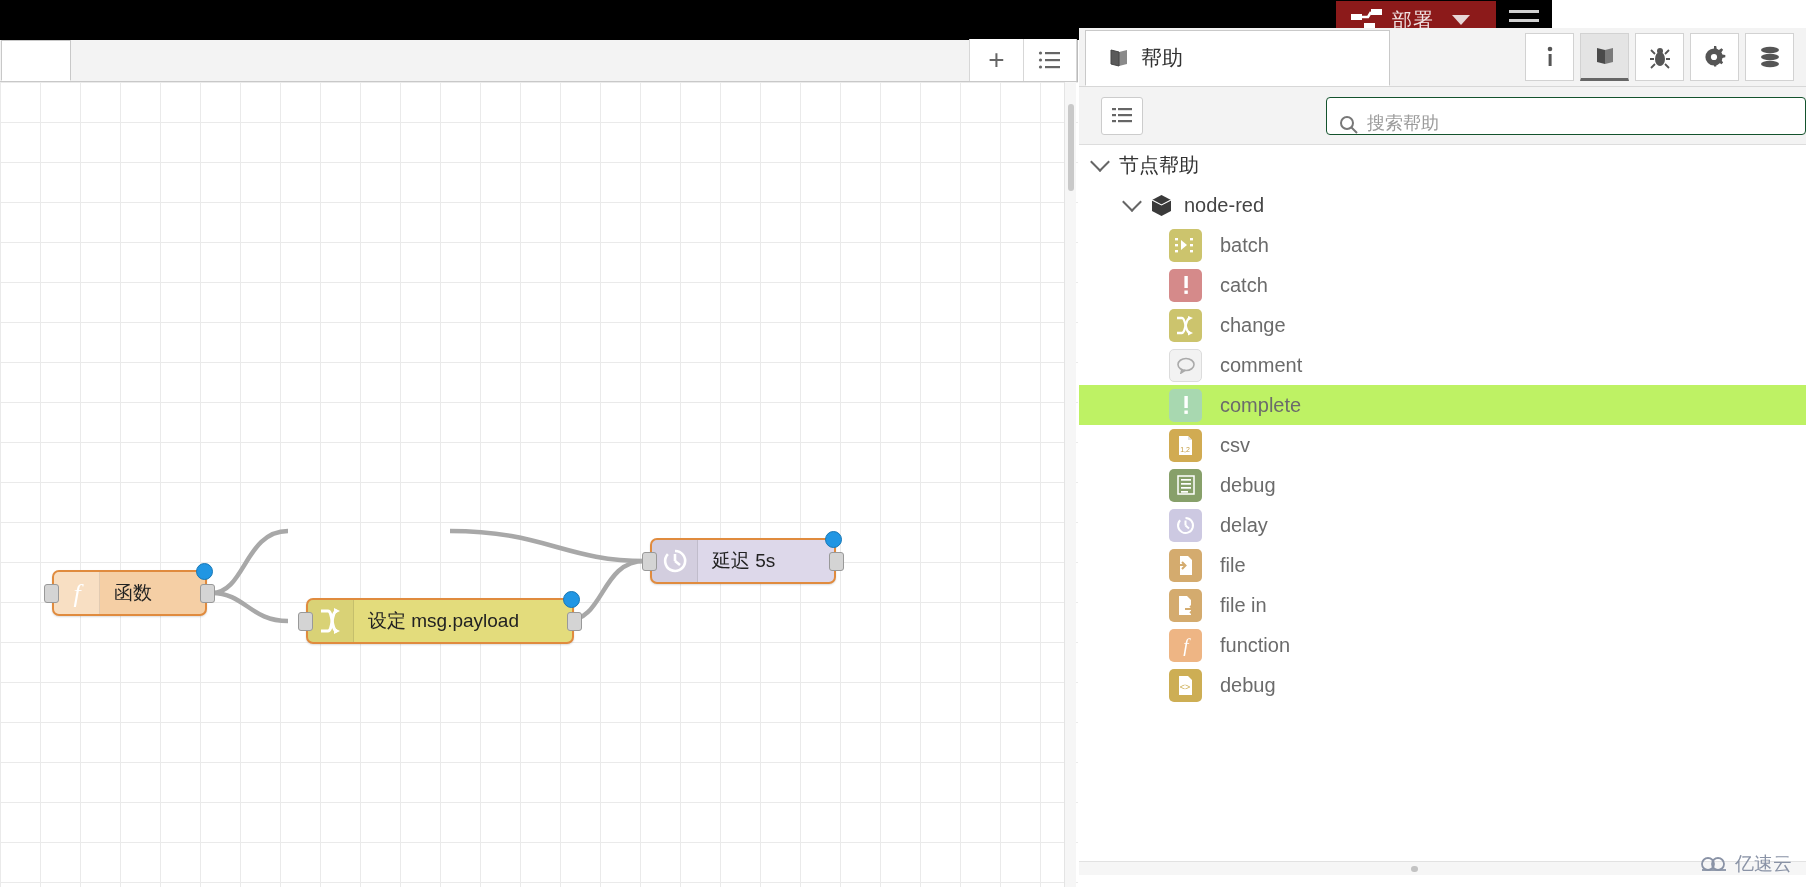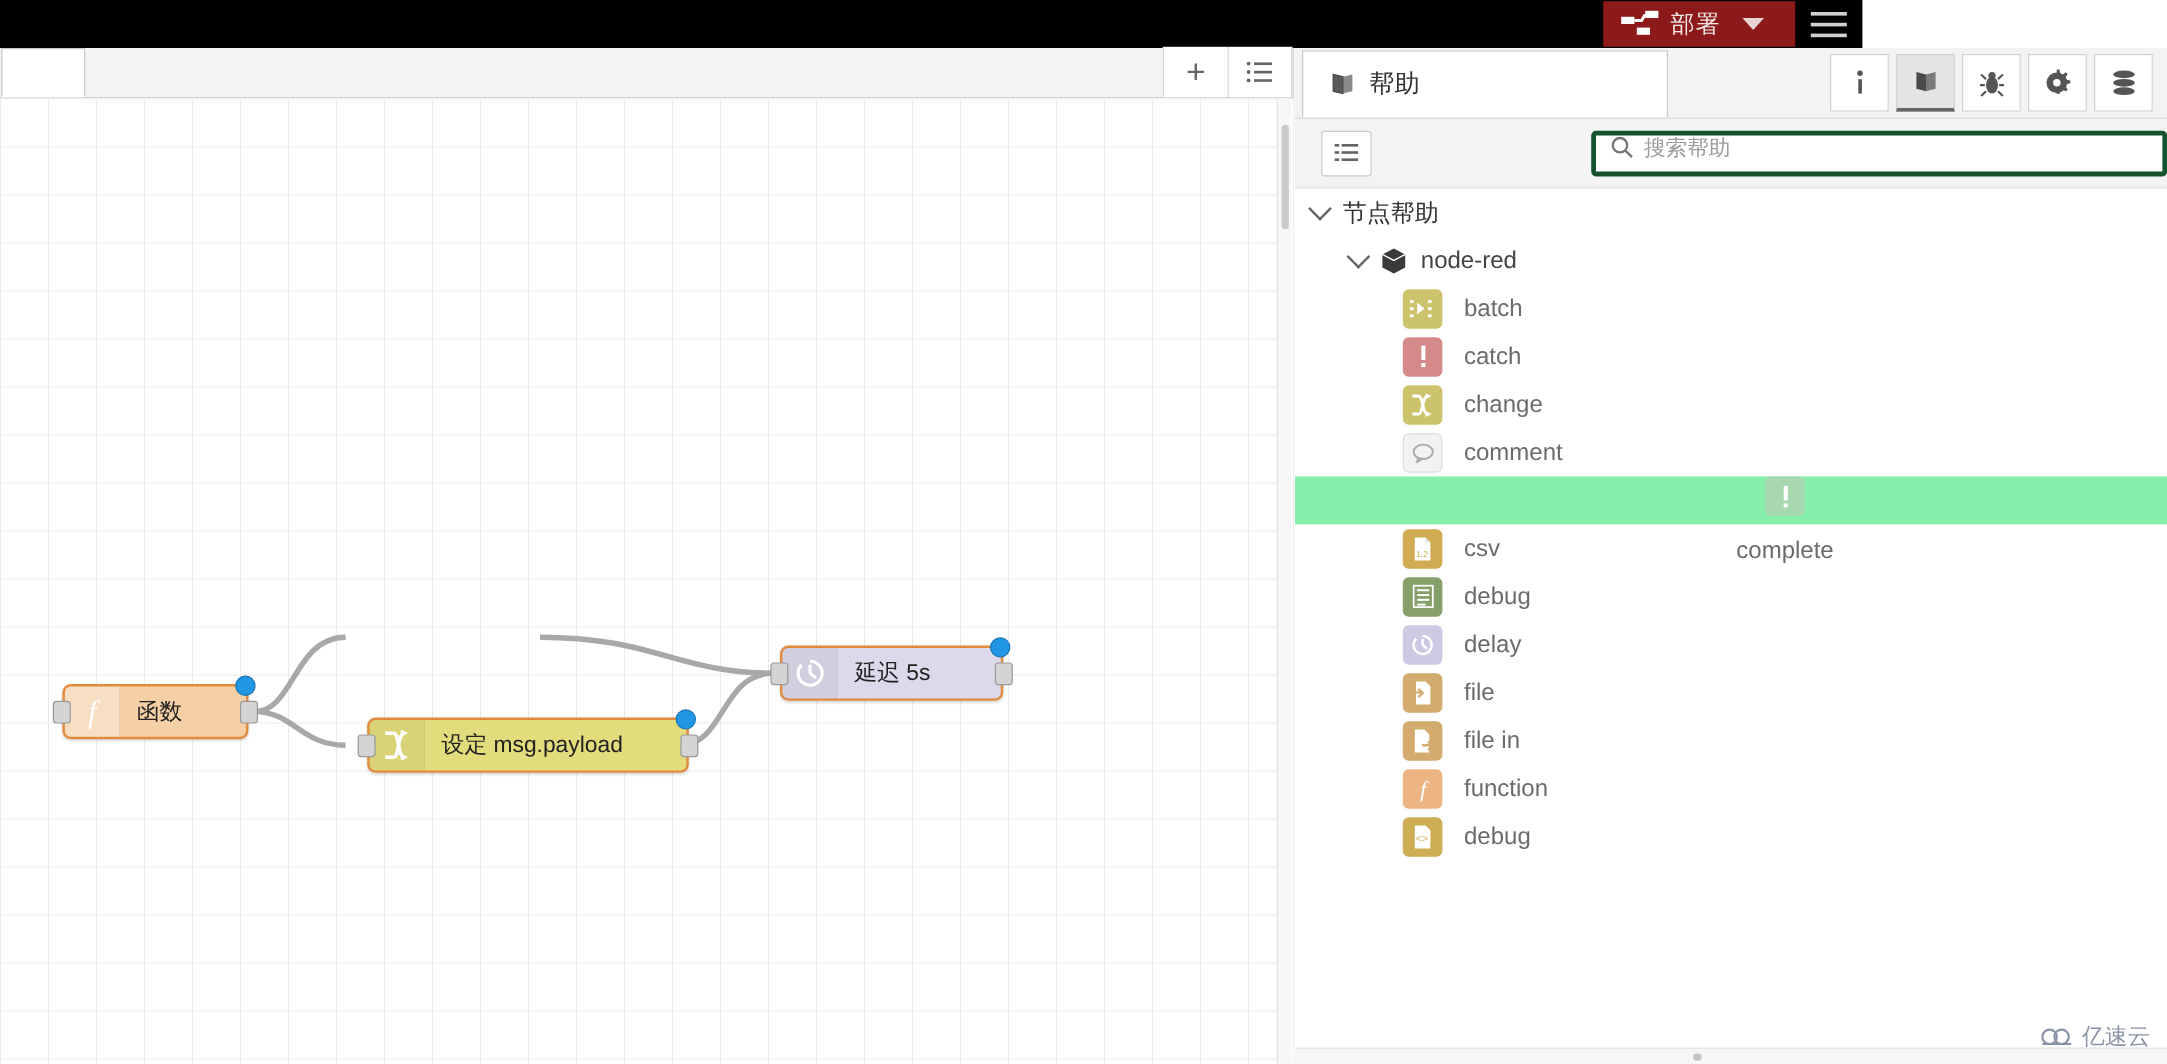--- a/index.html
+++ b/index.html
@@ -141,21 +141,21 @@
   #node-function { left: 52px; top: 488px; width: 155px; background: #f5cfa5; }
   #node-function .node-icon-box { background: rgba(255,255,255,.34); }
   #node-switch   { left: 293px; top: 426px; width: 152px; background: #e3dc7c; }
   #node-change   { left: 306px; top: 516px; width: 268px; background: #e3dc7c; }
   #node-delay    { left: 650px; top: 456px; width: 186px; background: #ddd8ea; }
 
   .wires { position: absolute; left: 0; top: 0; width: 1078px; height: 805px; pointer-events: none; }
 
   
   .sidebar {
-    position: absolute; top: 40px; left: 1079px;
+    position: absolute; top: 28px; left: 1079px;
     width: 727px; height: 847px;
     background: #f3f3f3;
     display: flex; flex-direction: column;
   }
   .sb-header {
     height: 58px;
     display: flex; align-items: flex-end;
     background: #f3f3f3;
     padding-left: 6px;
   }
@@ -187,22 +187,22 @@
   }
   .icon-btn {
     width: 42px; height: 38px;
     background: #fff; border: 1px solid #ccc; border-radius: 3px;
     display: flex; align-items: center; justify-content: center;
     cursor: pointer; color: #666;
   }
   .search-wrap {
     margin-left: auto;
     width: 480px; height: 38px;
-    background: #fff; border: 4px solid #14532d; border-radius: 4px;
-    display: flex; align-items: flex-start;
+    background: #fff; border: 1px solid #14532d; border-radius: 4px;
+    display: flex; align-items: flex-end;
     padding: 0 12px; gap: 9px;
   }
   .search-wrap input {
     border: none; outline: none; flex: 1 1 auto;
     font-size: 18px; color: #333;
     font-family: "Liberation Sans", sans-serif;
     background: transparent;
   }
   .search-wrap input::placeholder { color: #9b9b9b; }
 
@@ -214,21 +214,21 @@
     border-top: 1px solid #ddd;
   }
   .tree-row {
     display: flex; align-items: center;
     height: 40px;
     cursor: pointer;
   }
   .tree-row.level0 { padding-left: 14px; gap: 12px; }
   .tree-row.level1 { padding-left: 46px; gap: 11px; }
   .tree-row.leaf   { padding-left: 90px; gap: 18px; }
-  .tree-row.leaf.highlight { background: #86efac; flex-direction: column; }
+  .tree-row.leaf.highlight { background: #bef264; }
   .caret {
     width: 14px; height: 14px;
     border-right: 2px solid #666; border-bottom: 2px solid #666;
     transform: rotate(45deg);
     margin-top: -6px;
     flex: 0 0 14px;
   }
   .tree-label { font-size: 20px; color: #444; }
   .tree-row.level0 .tree-label { color: #333; }
   .tree-row.leaf .tree-label { color: #6b6b6b; }

